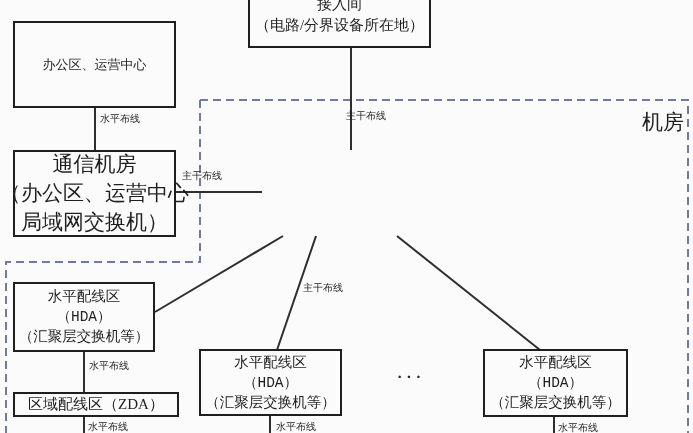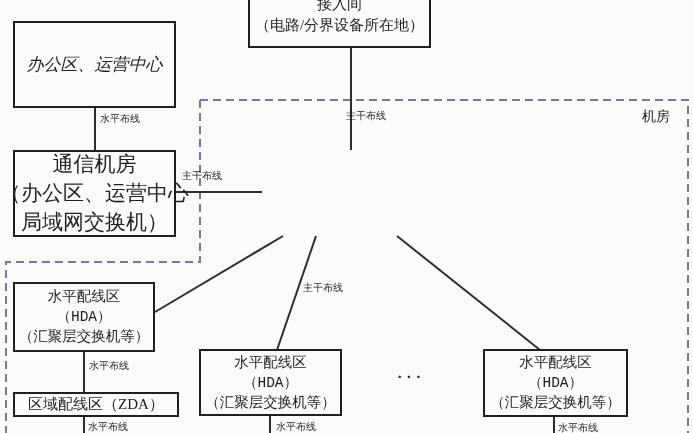--- a/index.html
+++ b/index.html
@@ -22,23 +22,23 @@
     line-height:1.38;
     box-sizing:border-box;
   }
   .box .ln{white-space:nowrap;}
   .edge-label{
     position:absolute;
     font-size:10px;
     white-space:nowrap;
     background:transparent;
   }
-  .region-label{position:absolute;font-size:14px;white-space:nowrap;}
+  .region-label{position:absolute;font-size:21px;white-space:nowrap;}
   .dots{position:absolute;font-size:22px;letter-spacing:2px;color:#2a2a2a;}
-  .fs17{font-size:17px;font-style:italic;}
+  .fs17{font-size:13px;}
   .fs16{font-size:21px;}
   .fs155{font-size:15.5px;}
   .fs15{font-size:15px;}
   .fs145{font-size:14.5px;font-family:Liberation Mono, monospace;}
 </style>
 </head>
 <body>
 
 <div class="stage">
 

